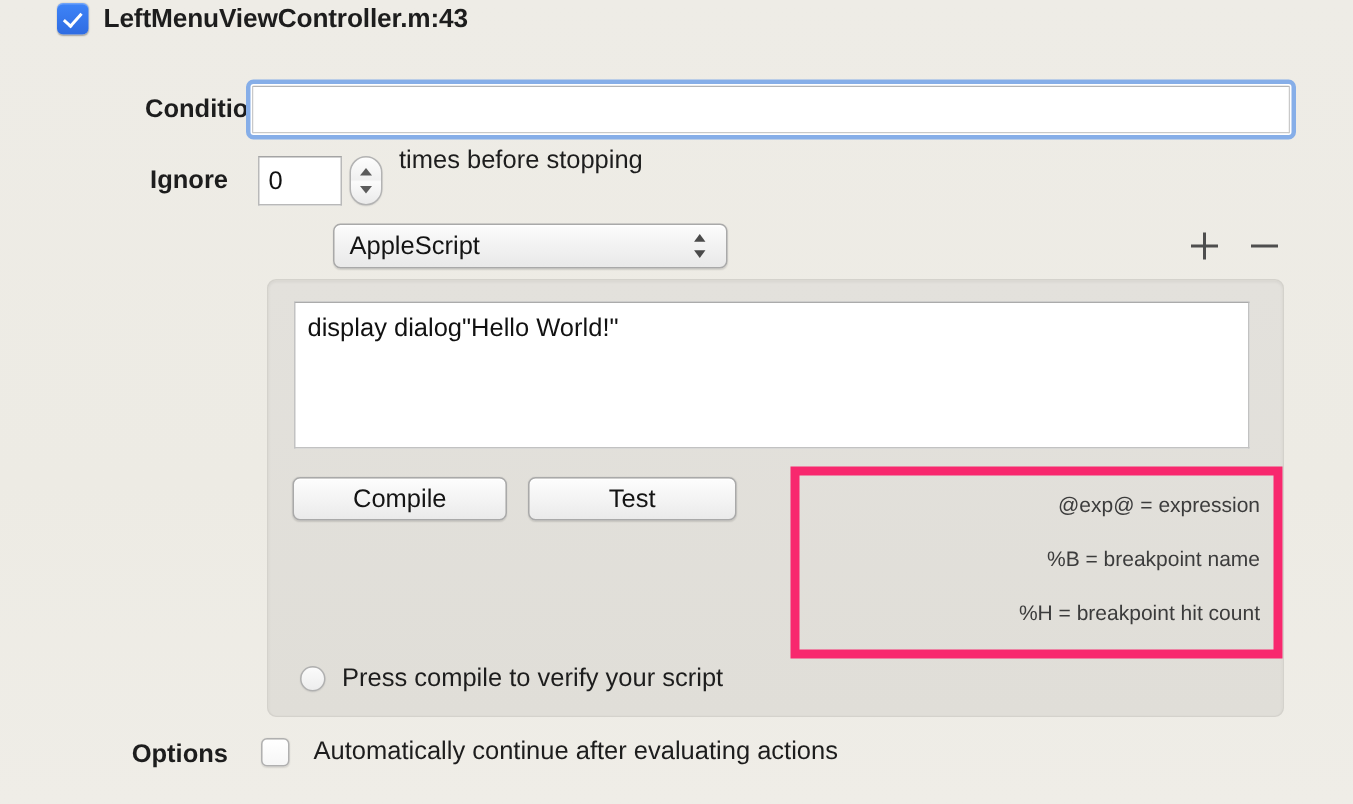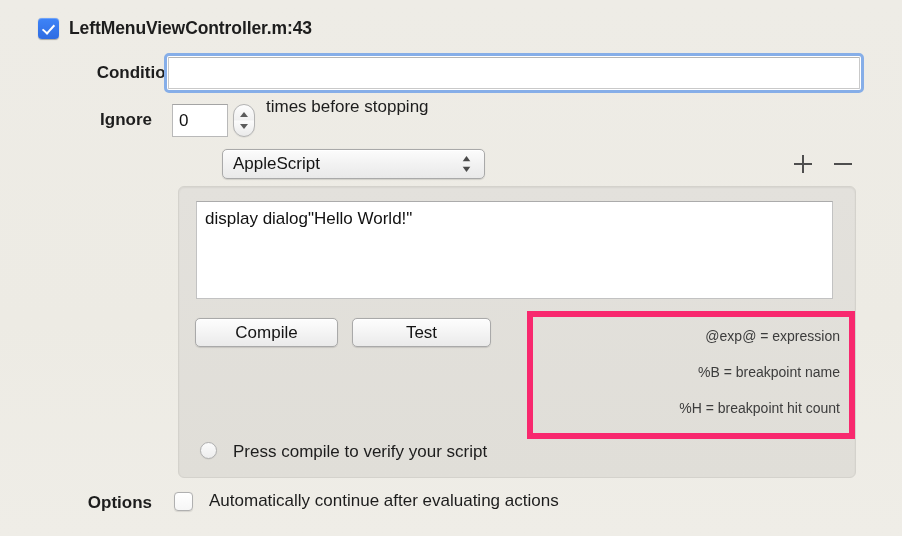--- a/index.html
+++ b/index.html
@@ -19,21 +19,21 @@
   .popover {
     position: absolute;
     inset: 0;
     background: linear-gradient(180deg, #eeece6 0%, #edebe4 60%, #efede7 100%);
   }
 
   
   .hdr-row {
     position: absolute;
     left: 38px;
-    top: 18px;
+    top: 2px;
     display: flex;
     align-items: center;
     gap: 10px;
   }
   .cbx-on {
     width: 21px;
     height: 21px;
     border-radius: 4px;
     background: linear-gradient(180deg, #3e84f8 0%, #2f6ce2 100%);
     box-shadow: 0 0.5px 1px rgba(0,0,0,0.30), inset 0 1px 0 rgba(255,255,255,0.25);
@@ -286,21 +286,22 @@
     line-height: 36px;
     white-space: nowrap;
   }
 
   
   .radio-row {
     position: absolute;
     left: 200px;
     top: 442px;
     display: flex;
-    gap: 16px;
+    align-items: center;
+    gap: 11px;
   }
   .radio-off {
     width: 17px;
     height: 17px;
     border-radius: 50%;
     background: linear-gradient(180deg, #fbfbfb 0%, #ededed 100%);
     border: 1px solid #b0b0b0;
     box-sizing: border-box;
     box-shadow: 0 0.5px 1px rgba(0,0,0,0.10);
     flex: none;

